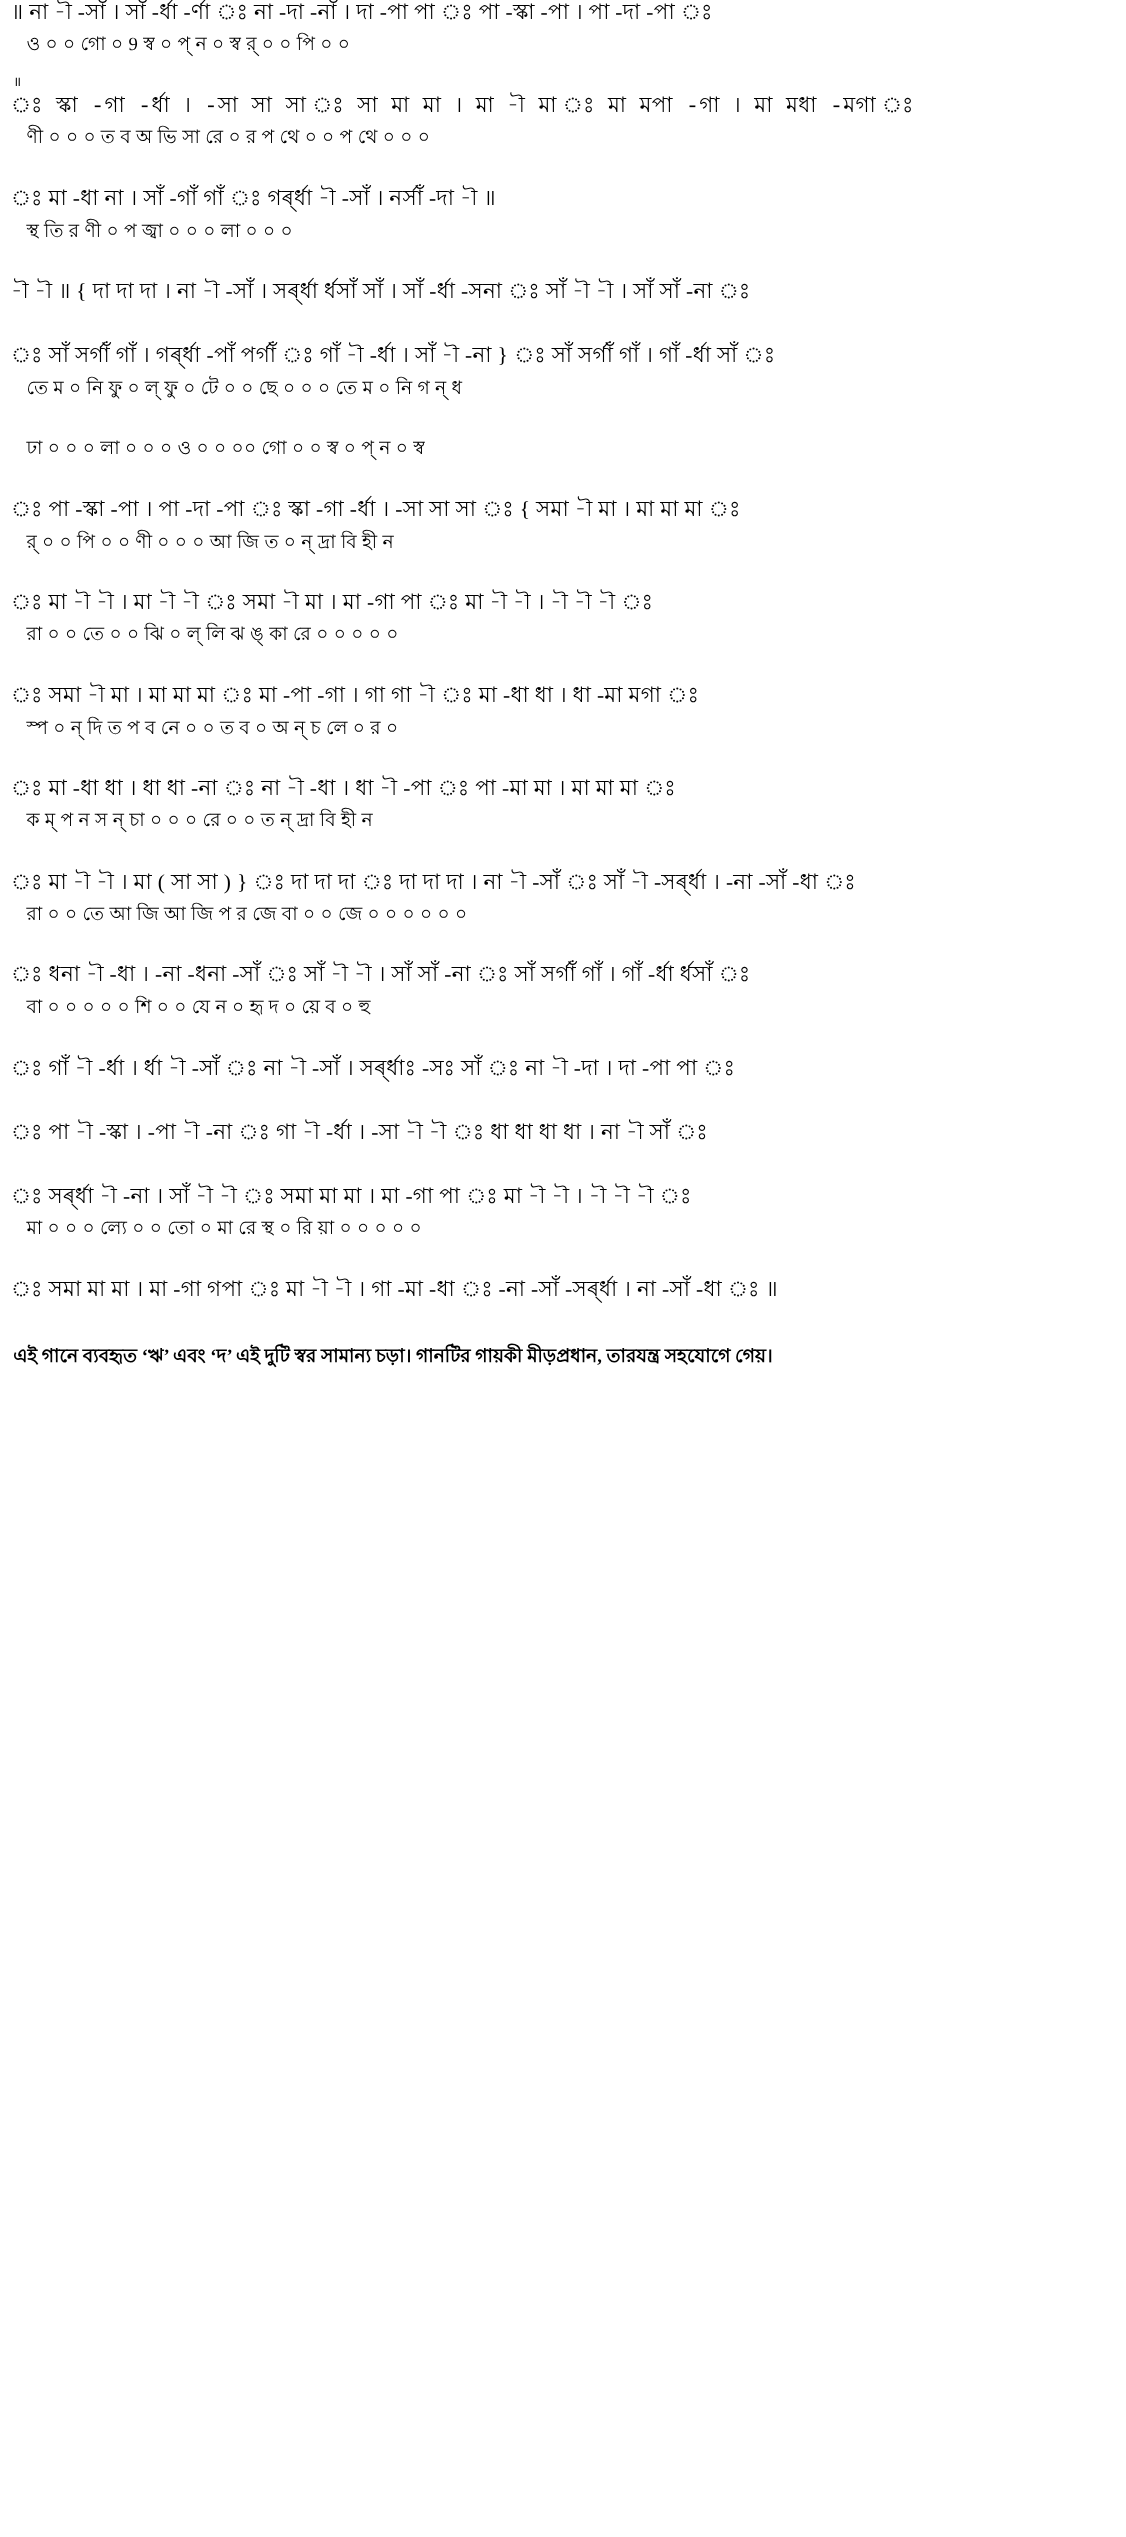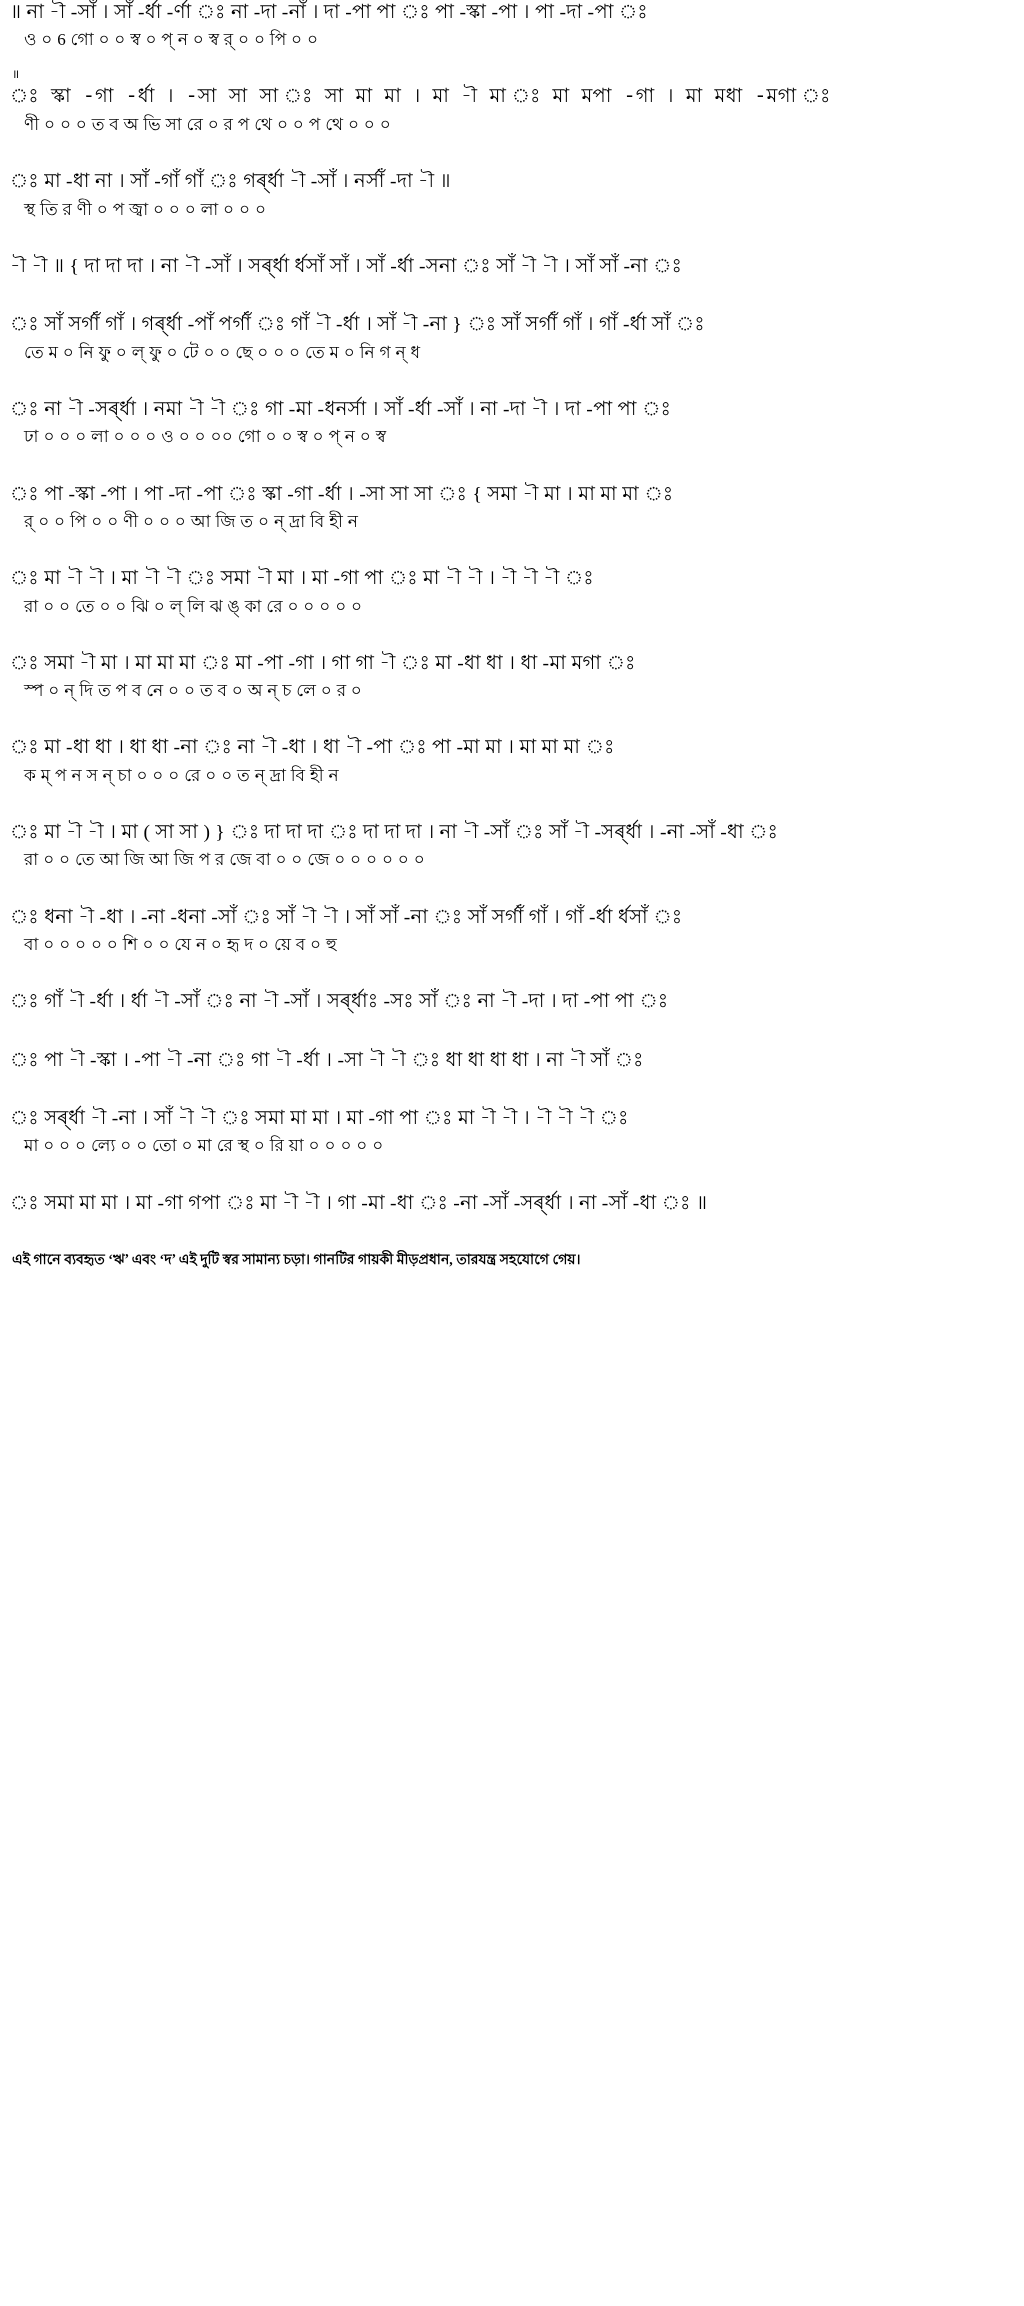--- a/index.html
+++ b/index.html
@@ -48,39 +48,39 @@
     content: "॥";
     position: absolute;
     top: -17px;
     left: 2px;
     font-size: 12px;
     color: #000;
   }
   .footer {
     margin-top: 16px;
     padding: 0 12px 12px 12px;
-    font-size: 14px;
+    font-size: 17px;
     font-weight: bold;
     line-height: 1.5;
     border-top: 0;
   }
   .footer .fline {
     white-space: nowrap;
   }
 </style>
 </head>
 <body>
 
 <div class="page">
 
   <div>
 
     <div class="notation-block">
       <div class="line swara-line">॥ না -ৗ -সাঁ ।  সাঁ -ৰ্ধা -ৰ্ণা  ঃ  না -দা -নাঁ ।  দা -পা পা  ঃ  পা -স্কা -পা ।  পা -দা -পা  ঃ</div>
-      <div class="line lyric-line">ও  ০  6      গো  ০  ০        স্ব  ০  প্   ন  ০  স্ব       র্   ০  ০         পি  ০  ০</div>
+      <div class="line lyric-line">ও  ০  ০      গো  ০  9        স্ব  ০  প্   ন  ০  স্ব       র্   ০  ০         পি  ০  ০</div>
     </div>
 
     <div class="notation-block">
       <div class="line swara-line mark-above">ঃ  স্কা -গা -ৰ্ধা ।  -সা সা সা  ঃ  সা মা মা ।  মা -ৗ মা  ঃ  মা মপা -গা ।  মা মধা -মগা  ঃ</div>
       <div class="line lyric-line">ণী  ০  ০     ০ ত ব       অ ভি সা      রে ০ র        প থে ০  ০      প থে ০  ০ ০</div>
     </div>
 
     <div class="notation-block">
       <div class="line swara-line">ঃ  মা -ধা না ।  সাঁ -গাঁ গাঁ  ঃ  গর্ৰ্ধা -ৗ -সাঁ ।  নর্সাঁ -দা -ৗ ॥</div>
       <div class="line lyric-line">স্থ তি র       ণী ০ প        জ্বা ০  ০  ০       লা ০  ০  ০</div>
@@ -89,21 +89,20 @@
     <div class="notation-block">
       <div class="line swara-line">-ৗ -ৗ ॥ { দা দা দা ।  না -ৗ -সাঁ ।  সর্ৰ্ধা ৰ্ধসাঁ সাঁ ।  সাঁ -ৰ্ধা -সনা  ঃ  সাঁ -ৗ -ৗ ।  সাঁ সাঁ -না  ঃ</div>
     </div>
 
     <div class="notation-block">
       <div class="line swara-line">ঃ  সাঁ সর্গাঁ গাঁ ।  গর্ৰ্ধা -পাঁ পর্গাঁ  ঃ  গাঁ -ৗ -ৰ্ধা ।  সাঁ -ৗ -না }  ঃ  সাঁ সর্গাঁ গাঁ ।  গাঁ -ৰ্ধা সাঁ  ঃ</div>
       <div class="line lyric-line">তে ম ০ নি       ফু ০  ল্ ফু ০       টে ০  ০        ছে ০  ০  ০        তে ম ০ নি        গ ন্ ধ</div>
     </div>
 
     <div class="notation-block">
-      <div class="line swara-line">ঃ  না -ৗ -সর্ৰ্ধা ।  নমা -ৗ -ৗ  ঃ  গা -মা -ধনর্সা ।  সাঁ -ৰ্ধা -সাঁ ।  না -দা -ৗ ।  দা -পা পা  ঃ</div>
       <div class="line lyric-line">ঢা ০  ০ ০       লা ০  ০  ০         ও  ০  ০ ০০       গো ০  ০       স্ব ০  প্   ন ০ স্ব</div>
     </div>
 
     <div class="notation-block">
       <div class="line swara-line">ঃ  পা -স্কা -পা ।  পা -দা -পা  ঃ  স্কা -গা -ৰ্ধা ।  -সা সা সা  ঃ  { সমা -ৗ মা ।  মা মা মা  ঃ</div>
       <div class="line lyric-line">র্   ০  ০        পি ০  ০        ণী ০  ০     ০ আ জি       ত ০ ন্ দ্রা    বি হী ন</div>
     </div>
 
     <div class="notation-block">
       <div class="line swara-line">ঃ  মা -ৗ -ৗ ।  মা -ৗ -ৗ  ঃ  সমা -ৗ মা ।  মা -গা পা  ঃ  মা -ৗ -ৗ ।  -ৗ -ৗ -ৗ  ঃ</div>

